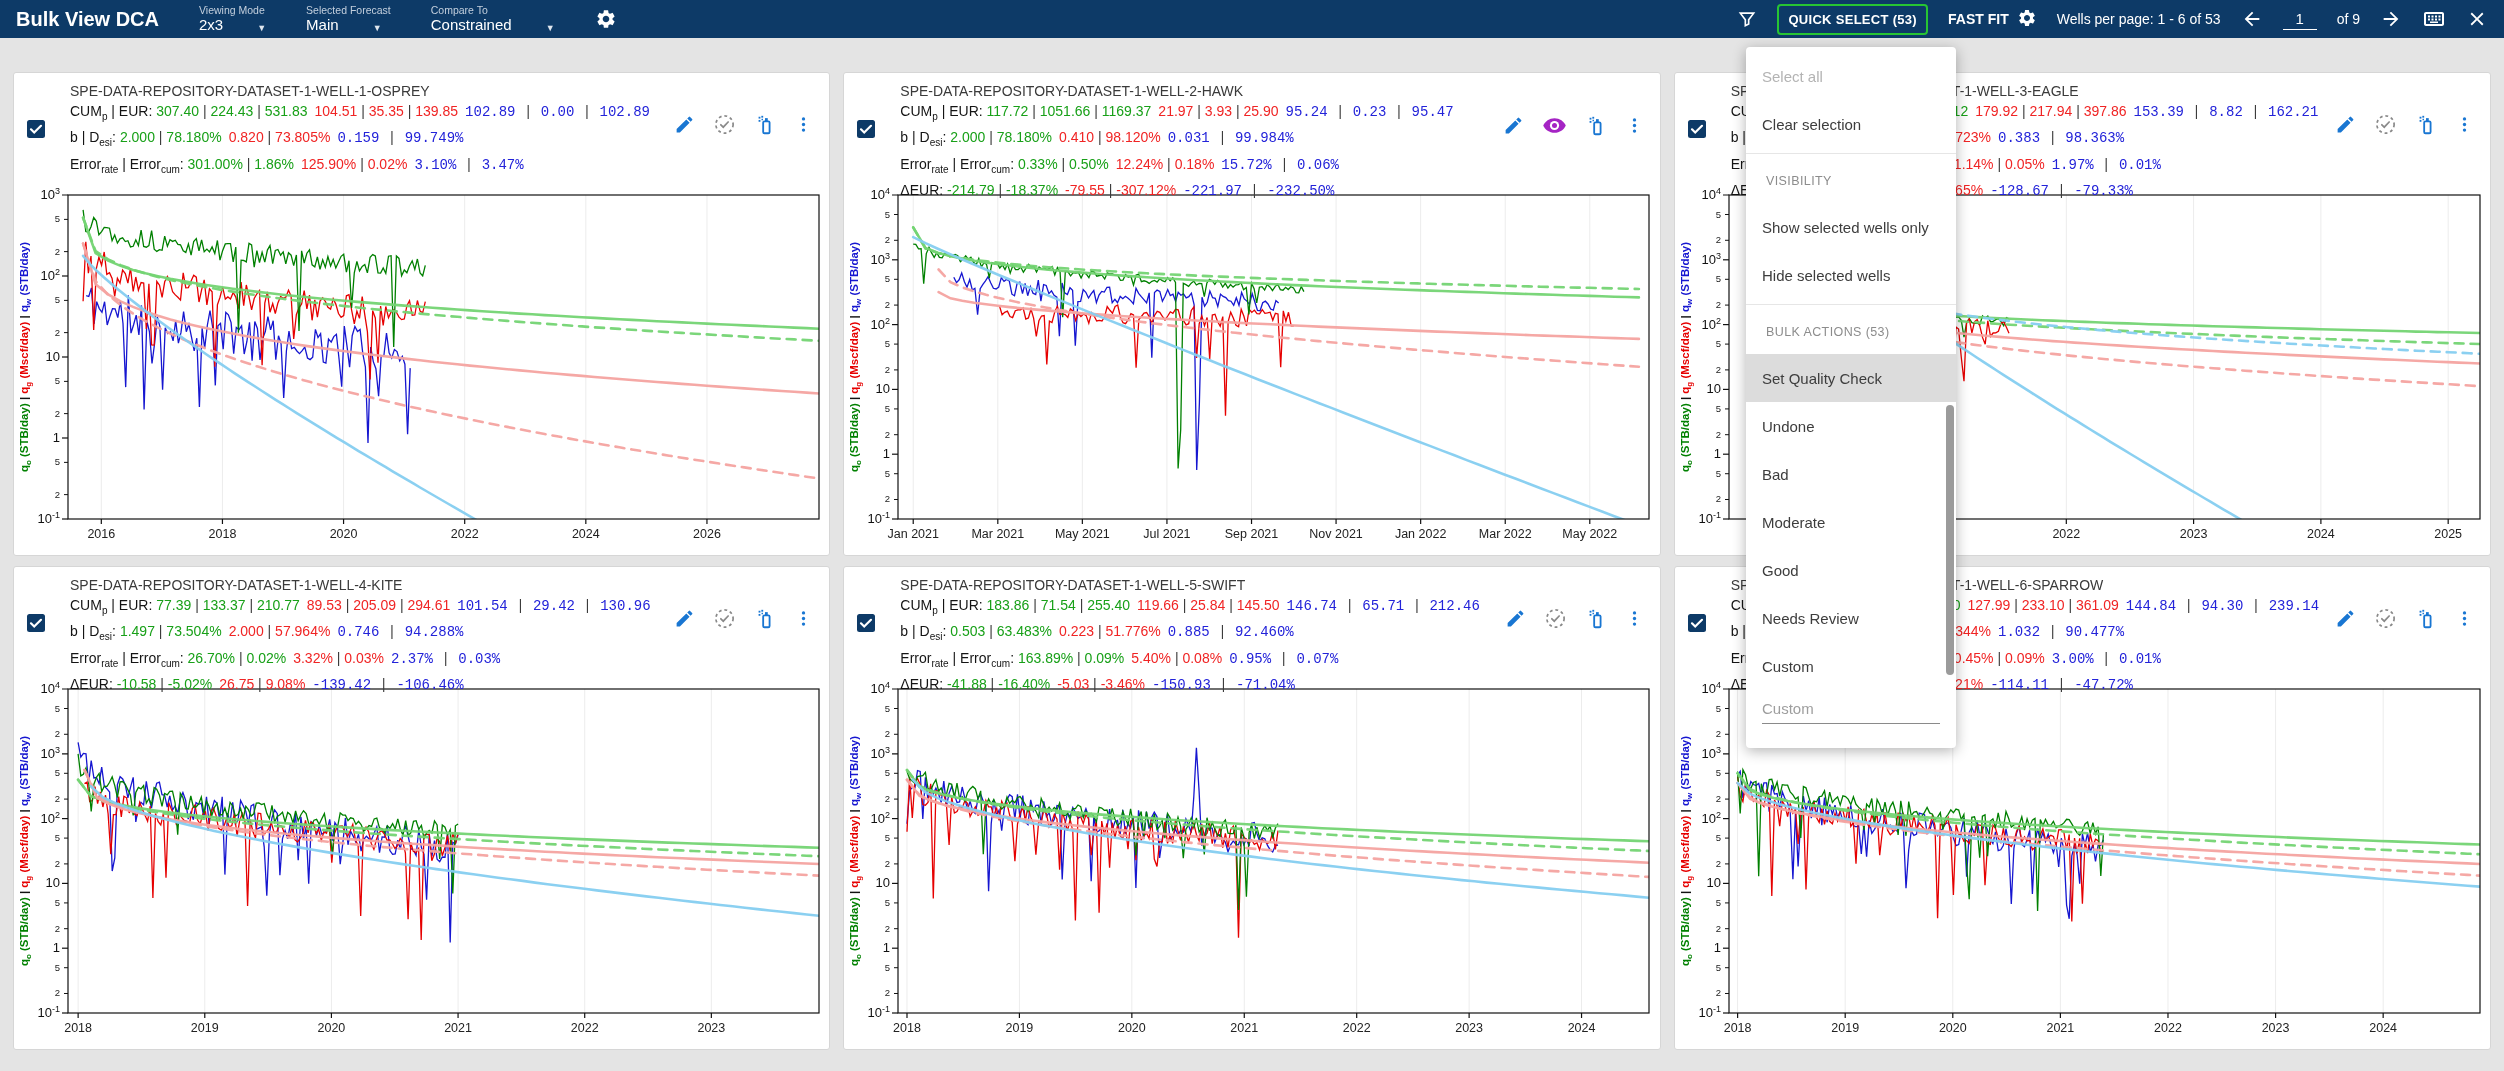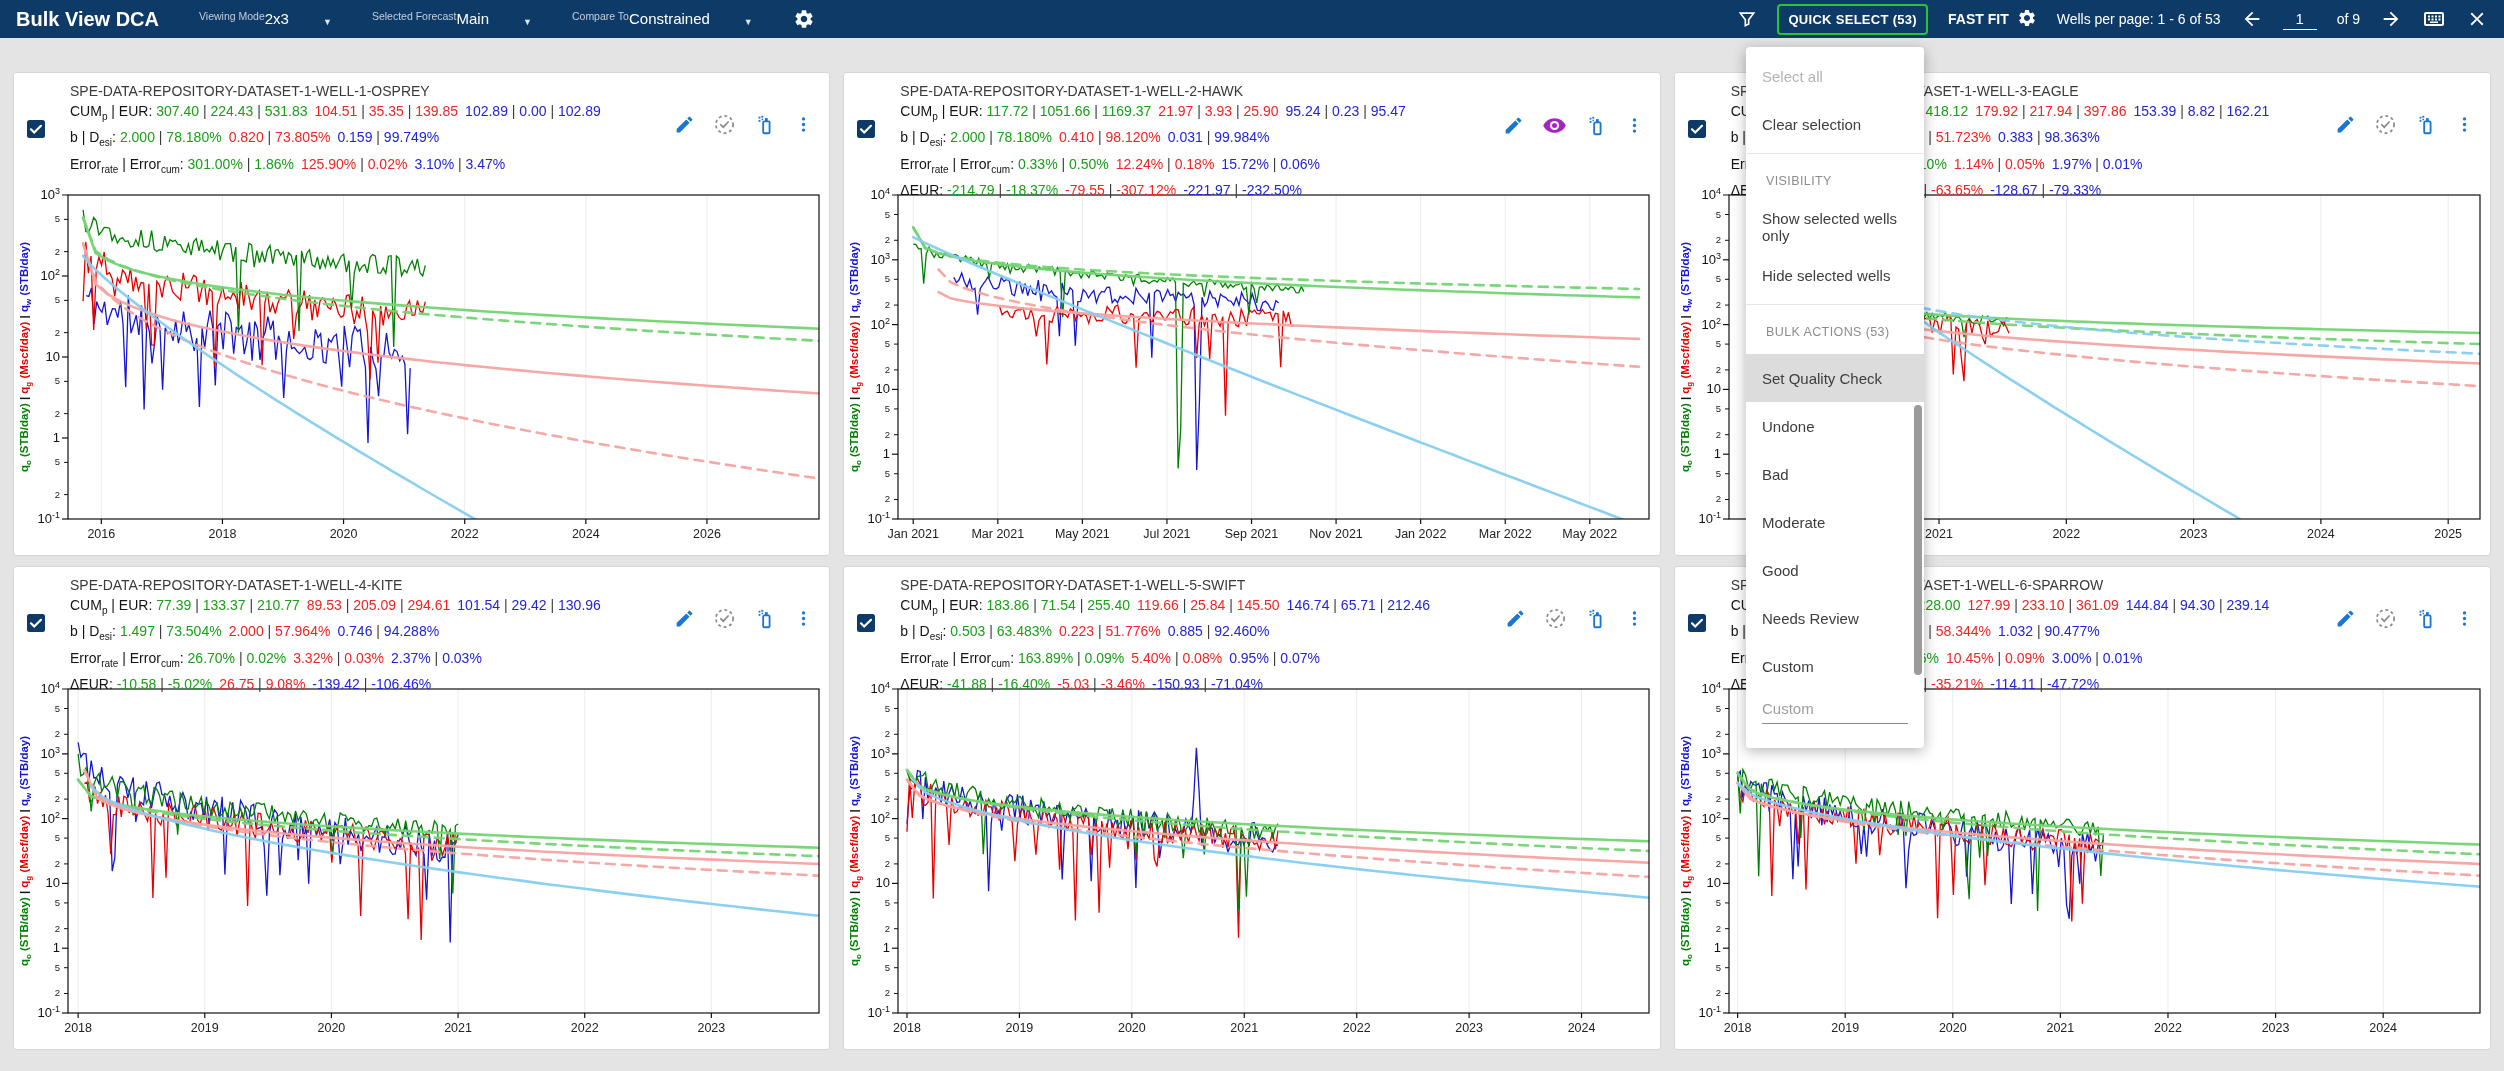--- a/index.html
+++ b/index.html
@@ -1,21 +1,21 @@
 <!DOCTYPE html>
 <html><head>
 <meta charset="utf-8">
 <style>
   html,body{margin:0;padding:0;background:#e4e4e4;font-family:"Liberation Sans",sans-serif;}
   .page{position:relative;width:2504px;height:1071px;overflow:hidden;background:#e4e4e4;}
 
   
   .navbar{height:38px;background:#0d3a67;display:flex;align-items:center;color:#fff;padding:0 16px;box-sizing:border-box;gap:40px;}
   .nav-title{font-size:20px;font-weight:700;white-space:nowrap;}
-  .nav-select{display:flex;flex-direction:row;justify-content:center;line-height:1.15;cursor:pointer;}
+  .nav-select{display:flex;flex-direction:column;justify-content:center;line-height:1.15;cursor:pointer;}
   .nav-select .cap{font-size:10.5px;color:#c3cfdd;}
   .nav-select .val{font-size:15px;color:#fff;display:flex;align-items:flex-end;}
   .nav-select .caret{font-size:9px;color:#dfe6ee;margin-left:34px;}
   .nav-right{margin-left:auto;display:flex;align-items:center;gap:20px;}
   .qs-btn{border:2px solid #27c433;border-radius:4px;background:transparent;color:#fff;font-weight:700;font-size:13px;letter-spacing:.3px;padding:6px 9px;cursor:pointer;font-family:"Liberation Sans",sans-serif;white-space:nowrap;}
   .fastfit{display:flex;align-items:center;gap:8px;font-weight:700;font-size:14px;white-space:nowrap;}
   .wells-text{font-size:14px;white-space:nowrap;}
   .page-input{width:34px;background:transparent;border:none;border-bottom:1.5px solid #fff;color:#fff;font-size:15px;text-align:center;padding:2px 0;font-family:"Liberation Sans",sans-serif;}
   .of-text{font-size:14px;}
   .icon-btn{display:flex;align-items:center;cursor:pointer;background:none;border:none;padding:0;}
@@ -23,25 +23,25 @@
   
   .grid{padding:34px 13px 3px 13px;display:grid;grid-template-columns:repeat(3,1fr);gap:10px 13px;}
   .card{background:#fff;border:1px solid #d6d6d6;border-radius:3px;height:484px;position:relative;box-sizing:border-box;overflow:hidden;}
   .card-head{position:relative;padding:8px 14px 0 56px;height:112px;box-sizing:border-box;}
   .cb{position:absolute;left:12px;top:46px;width:20px;height:20px;cursor:pointer;}
   .head-icons{position:absolute;right:16px;top:40px;display:flex;gap:18px;align-items:center;}
   .well-title{font-size:14px;color:#3a3a3a;line-height:20px;white-space:nowrap;}
   .stat-line{font-size:14px;line-height:20.5px;white-space:nowrap;color:#141414;}
   .stat-line sub{font-size:10px;}
   .grp{margin-left:7px;}
-  .c-g{color:#18a018;} .c-r{color:#f02424;} .c-b{color:#2323d9;} .c-sep{color:#3c3c3c;}
+  .c-g{color:#18a018;} .c-r{color:#f02424;} .c-b{color:#2323d9;font-family:Liberation Mono, monospace;} .c-sep{color:#3c3c3c;}
   .chart-svg{display:block;margin-top:2px;}
 
   
-  .menu{position:absolute;left:1746px;top:47px;width:178px;background:#fff;border-radius:4px;box-shadow:0 3px 14px rgba(0,0,0,.3);z-index:40;padding-top:5px;color:#3d3d3d;}
+  .menu{position:absolute;left:1746px;top:47px;width:210px;background:#fff;border-radius:4px;box-shadow:0 3px 14px rgba(0,0,0,.3);z-index:40;padding-top:5px;color:#3d3d3d;}
   .mi{height:48px;display:flex;align-items:center;padding:0 16px;font-size:15px;cursor:pointer;}
   .mi.disabled{color:#b3b3b3;cursor:default;}
   .mi.selected{background:#dcdcdc;}
   .mhead{height:44px;display:flex;align-items:center;padding:0 20px;color:#8c8c8c;font-size:12.5px;letter-spacing:.4px;}
   .mdiv{height:1px;background:#e6e6e6;margin:5px 0;}
   .mscroll{position:relative;padding-bottom:8px;}
   .mthumb{position:absolute;right:2px;top:3px;width:8px;height:270px;background:#9b9b9b;border-radius:4px;}
   .custom-row{padding:4px 16px 16px 16px;}
   .custom-row input{width:100%;border:none;border-bottom:1px solid #8a8a8a;font-size:15px;color:#333;padding:6px 0;outline:none;box-sizing:border-box;font-family:"Liberation Sans",sans-serif;}
   .custom-row input::placeholder{color:#9e9e9e;}

